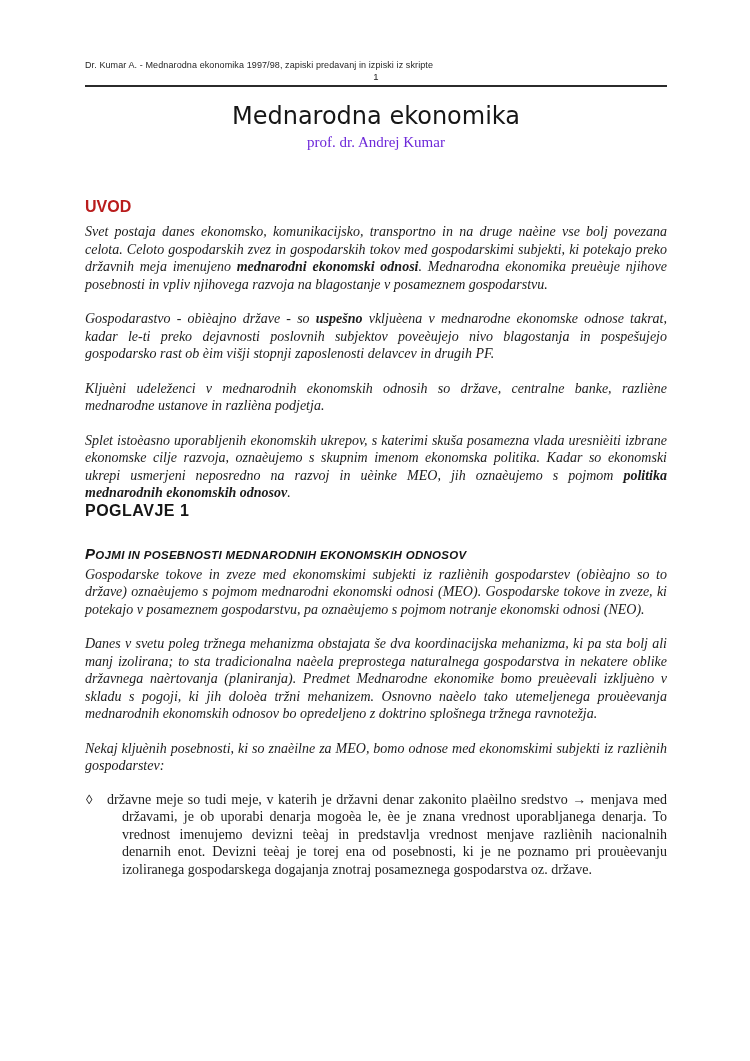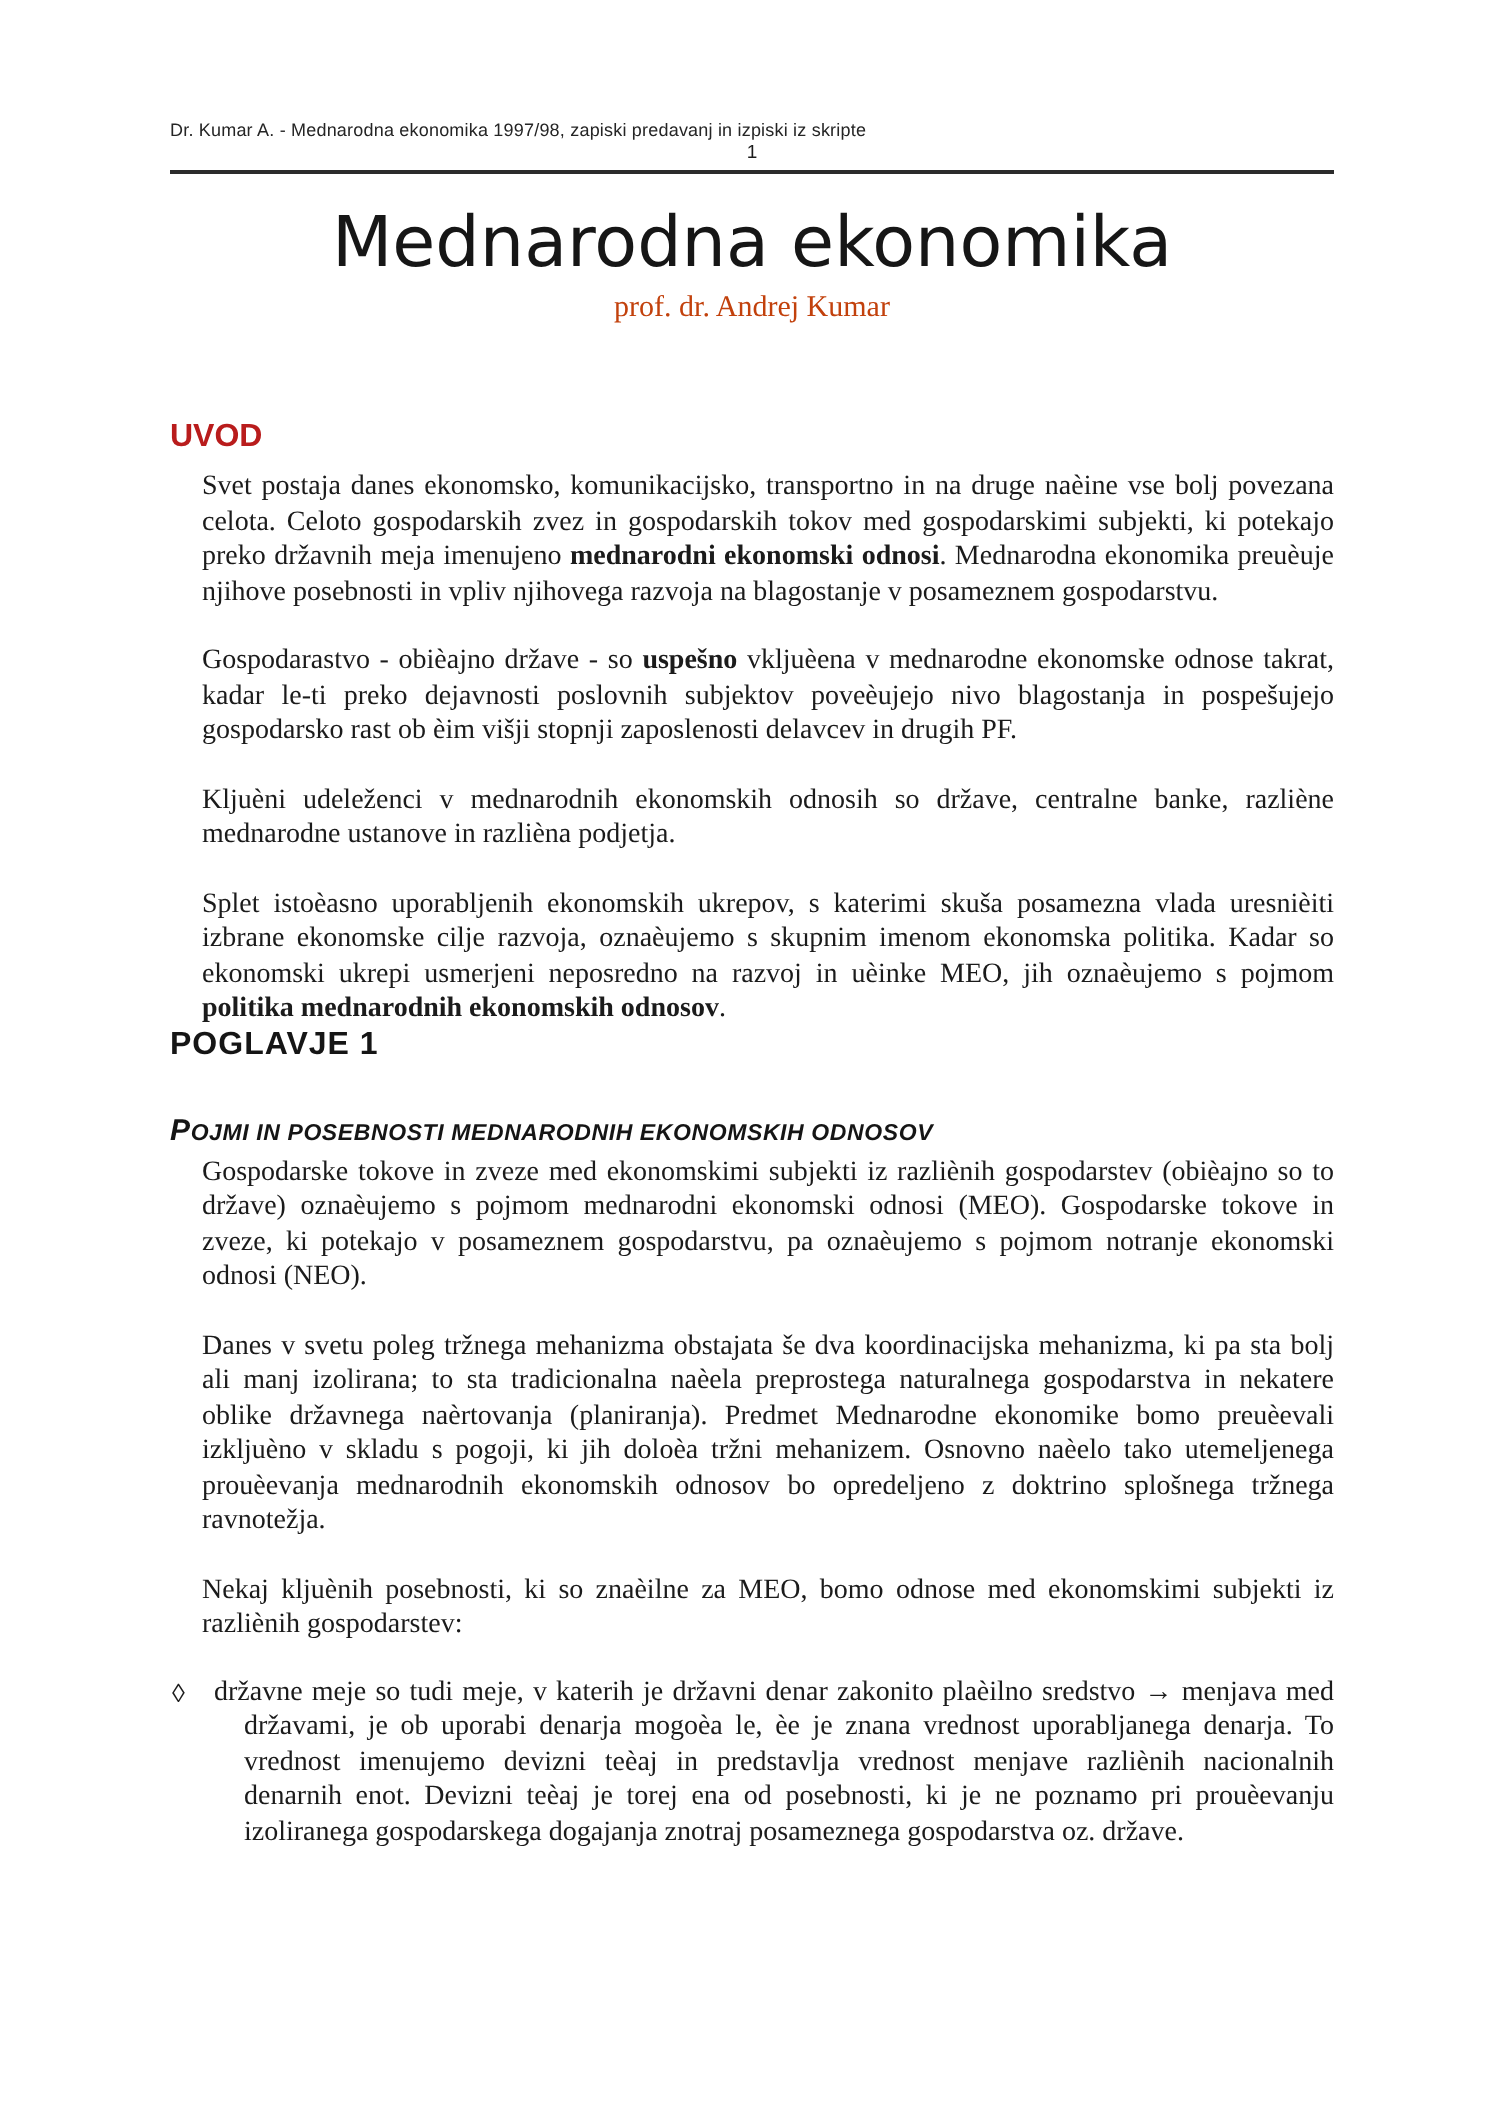--- a/index.html
+++ b/index.html
@@ -35,30 +35,30 @@
   .hdr-rule {
     border: 0;
     border-top: 2px solid #2b2b2b;
     margin: 3px 0 0 0;
   }
   
   .doc-title {
     margin-top: 15px;
     text-align: center;
     font-family: "DejaVu Sans", sans-serif;
-    font-size: 35px;
+    font-size: 24px;
     font-weight: 500;
     color: #161616;
     letter-spacing: 0px;
   }
   .doc-subtitle {
     text-align: center;
     font-size: 15px;
     margin-top: 4px;
-    color: #c2410c;
+    color: #6d28d9;
   }
   
   .h-uvod {
     margin-top: 47px;
     font-family: "Liberation Sans", sans-serif;
     font-weight: bold;
     font-size: 16px;
     color: #b91c1c;
   }
   .h-poglavje {
@@ -76,21 +76,22 @@
     font-size: 11.5px;
     letter-spacing: 0.3px;
     color: #151515;
   }
   .h-sub::first-letter { font-size: 15px; }
   
   .para {
     font-size: 14px;
     line-height: 17.5px;
     text-align: justify;
-    margin: 17px 0 0 16px;
+    margin: 17px 0 0 0;
+    font-style: italic;
   }
   .para.first { margin-top: 7px; }
   .para.tight { margin-top: 4px; }
   .para b { font-weight: bold; }
   
   .bullet {
     position: relative;
     margin-top: 16px;
     padding-left: 37px;
     font-size: 14px;

